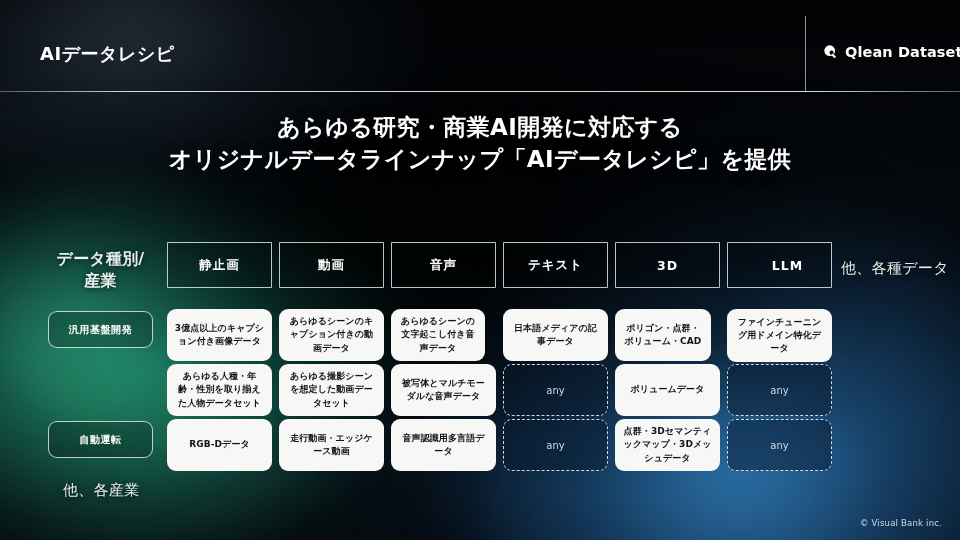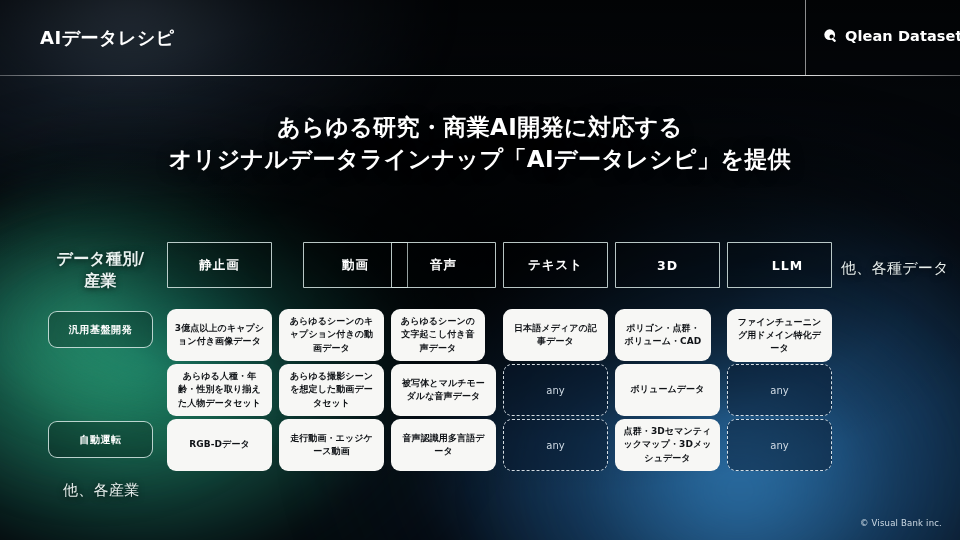--- a/index.html
+++ b/index.html
@@ -58,21 +58,21 @@
     position:absolute; inset:0;
     background:radial-gradient(ellipse 58% 46% at 52% 46%, rgba(0,0,0,0.80) 0%, rgba(0,0,0,0.55) 45%, rgba(0,0,0,0.12) 78%, rgba(0,0,0,0) 100%);
   }
   .vignette2 {
     position:absolute; inset:0;
     background:linear-gradient(180deg, rgba(0,0,0,0.55) 0%, rgba(0,0,0,0.10) 22%, rgba(0,0,0,0) 50%);
   }
 
   
   #header {
-    position:absolute; left:0; top:0; width:960px; height:76px; z-index:6;
+    position:absolute; left:0; top:16px; width:960px; height:76px; z-index:6;
   }
   #header-rule {
     position:absolute; left:0; top:75px; width:960px; height:1px;
     background:linear-gradient(90deg, rgba(255,255,255,0.30) 0%, rgba(255,255,255,0.85) 14%, rgba(255,255,255,0.85) 84%, rgba(255,255,255,0.35) 100%);
   }
   #header-vrule {
     position:absolute; left:805px; top:0; width:1px; height:75px;
     background:rgba(255,255,255,0.55);
   }
   #page-title {
@@ -194,21 +194,21 @@
 </div>
 
 <div id="matrix">
 
   <div class="axis-label" style="left:48px; top:248px; width:105px;">
     <div>データ種別/</div>
     <div>産業</div>
   </div>
 
   <div class="col-head" style="left:167px; top:242px; width:105px;">静止画</div>
-  <div class="col-head" style="left:279px; top:242px; width:105px;margin-left:24px;">動画</div>
+  <div class="col-head" style="left:279px; top:242px; width:105px;">動画</div>
   <div class="col-head" style="left:391px; top:242px; width:105px;">音声</div>
   <div class="col-head" style="left:503px; top:242px; width:105px;">テキスト</div>
   <div class="col-head" style="left:615px; top:242px; width:105px;">3D</div>
   <div class="col-head" style="left:727px; top:242px; width:105px;padding-left:16px;">LLM</div>
 
   <div class="note" style="left:841px; top:259px;">他、各種データ</div>
 
   <div class="row-head" style="top:311px;">汎用基盤開発</div>
   <div class="row-head" style="top:421px;">自動運転</div>
 

